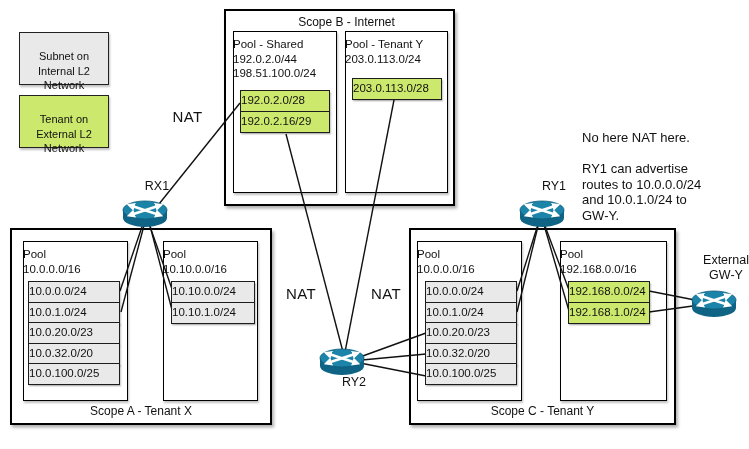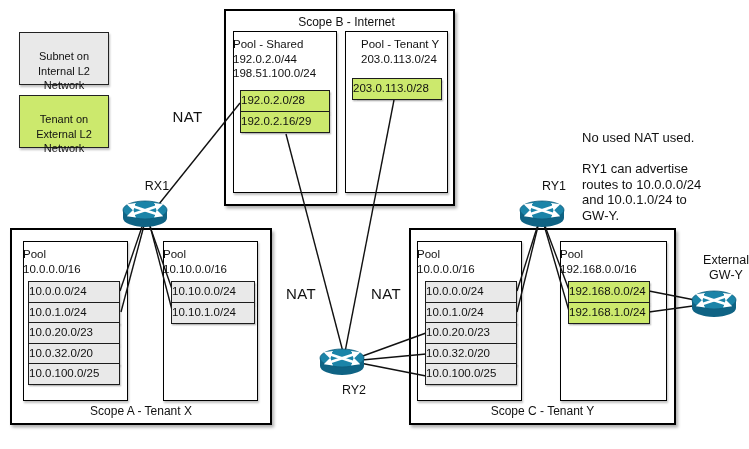--- a/index.html
+++ b/index.html
@@ -81,21 +81,21 @@
     <div>Pool - Shared</div>
     <div>192.0.2.0/44</div>
     <div>198.51.100.0/24</div>
   </div>
   <div class="stack txt" style="left:240px;top:90px;width:90px;">
     <div class="subnet ext">192.0.2.0/28</div>
     <div class="subnet ext">192.0.2.16/29</div>
   </div>
 
   <div class="pool" style="left:345px;top:31px;width:103px;height:162px;z-index:2;"></div>
-  <div class="pool-head txt" style="left:345px;top:37px;width:103px;margin-left:16px;">
+  <div class="pool-head txt" style="left:345px;top:37px;width:103px;">
     <div>Pool - Tenant Y</div>
     <div>203.0.113.0/24</div>
   </div>
   <div class="stack txt" style="left:352px;top:78px;width:90px;">
     <div class="subnet ext">203.0.113.0/28</div>
   </div>
 
   <div class="lbl nat txt" style="left:165px;top:108px;width:45px;">NAT</div>
   <div class="lbl nat txt" style="left:282px;top:285px;width:38px;">NAT</div>
   <div class="lbl nat txt" style="left:367px;top:285px;width:38px;">NAT</div>
@@ -145,26 +145,26 @@
   <div class="pool" style="left:560px;top:241px;width:107px;height:160px;z-index:2;"></div>
   <div class="pool-head txt" style="left:560px;top:247px;width:107px;">
     <div>Pool</div>
     <div>192.168.0.0/16</div>
   </div>
   <div class="stack txt" style="left:568px;top:281px;width:82px;">
     <div class="subnet ext">192.168.0.0/24</div>
     <div class="subnet ext">192.168.1.0/24</div>
   </div>
 
-  <div class="note txt" style="left:582px;top:130px;width:160px;">No used NAT used.</div>
+  <div class="note txt" style="left:582px;top:130px;width:160px;">No here NAT here.</div>
   <div class="note txt" style="left:582px;top:161px;width:134px;white-space:normal;">RY1 can advertise routes to 10.0.0.0/24 and 10.0.1.0/24 to GW-Y.</div>
 
   <div class="lbl router-label txt" style="left:125px;top:179px;width:40px;">RX1</div>
   <div class="lbl router-label txt" style="left:522px;top:179px;width:40px;">RY1</div>
-  <div class="lbl router-label txt" style="left:322px;top:383px;width:40px;">RY2</div>
+  <div class="lbl router-label txt" style="left:322px;top:375px;width:40px;">RY2</div>
   <div class="lbl router-label txt" style="left:684px;top:253px;width:60px;white-space:normal;line-height:15px;font-size:12.5px;">External GW-Y</div>
 
   <svg id="routers-layer" class="layer">
     <defs>
       <marker id="arw" viewBox="0 0 6 6" markerWidth="3.2" markerHeight="3.2" refX="2" refY="3" orient="auto-start-reverse">
         <path d="M0,0 L6,3 L0,6 Z" fill="#ffffff"></path>
       </marker>
       <g id="router-shape">
         <path d="M2,13 L2,21 A22,9 0 0 0 46,21 L46,13 Z" fill="var(--router-dark)"></path>
         <ellipse cx="24" cy="13" rx="22" ry="9" fill="var(--router)" stroke="#0d5b7a" stroke-width="0.8"></ellipse>

